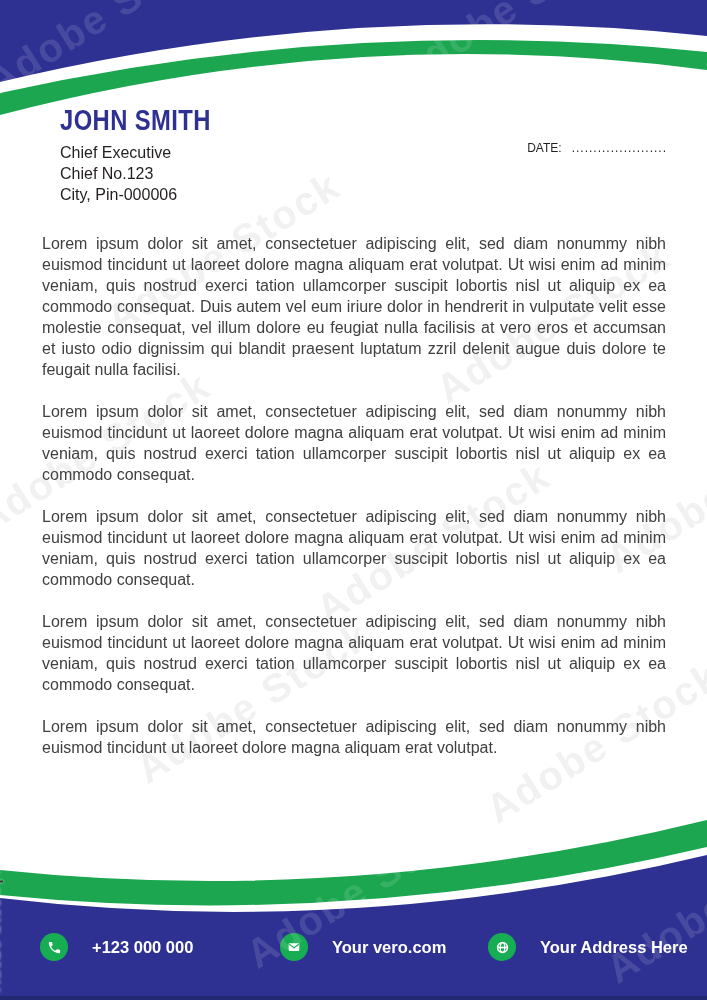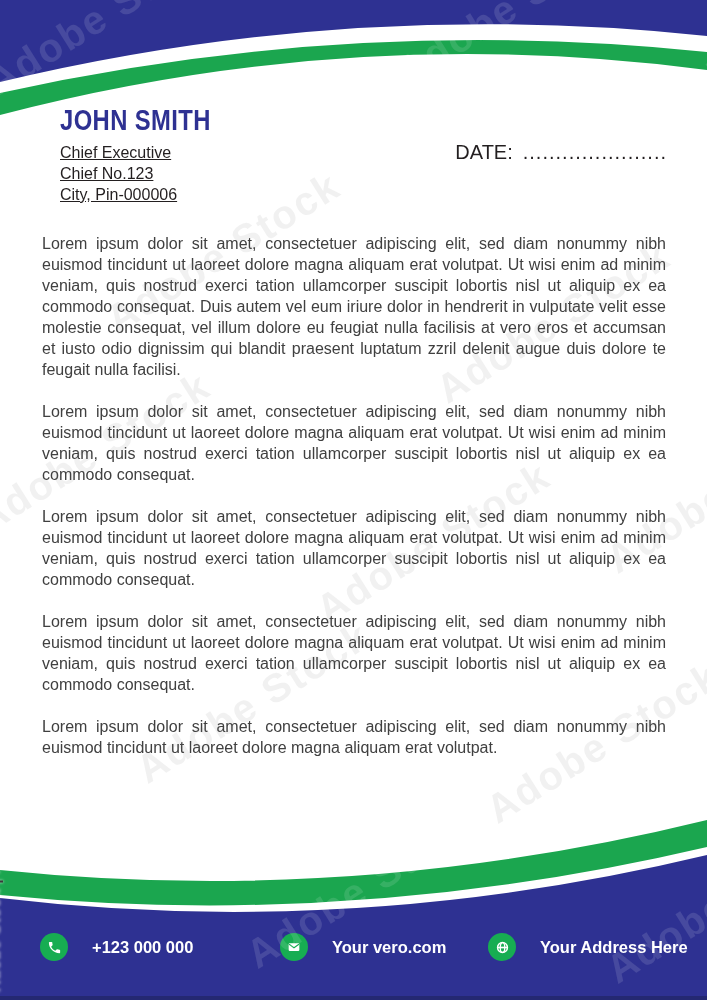--- a/index.html
+++ b/index.html
@@ -13,25 +13,25 @@
   .footer-curve { bottom:0; }
 
   
   .header-text { position:absolute; left:60px; top:104px; z-index:3; }
   .name {
     margin:0; font-size:29px; font-weight:700; color:#2E3192;
     white-space:nowrap; transform:scaleX(0.82); transform-origin:left top;
     letter-spacing:0.5px;
   }
   .sub { font-size:16px; line-height:21px; color:#231F20; }
-  .sub-block { margin-top:5px;text-decoration:underline; }
+  .sub-block { margin-top:5px; }
 
   .date-row {
     position:absolute; top:141px; right:40px; z-index:3;
-    font-size:20px; color:#231F20; display:flex; gap:10px; align-items:baseline;
+    font-size:12px; color:#231F20; display:flex; gap:10px; align-items:baseline;
   }
   .date-dots { letter-spacing:1px; }
 
   
   .content {
     position:absolute; top:233px; left:42px; width:624px; z-index:3;
     font-size:16px; line-height:21px; text-align:justify; color:#404040;
   }
   .content p { margin:0 0 21px 0; }
 

